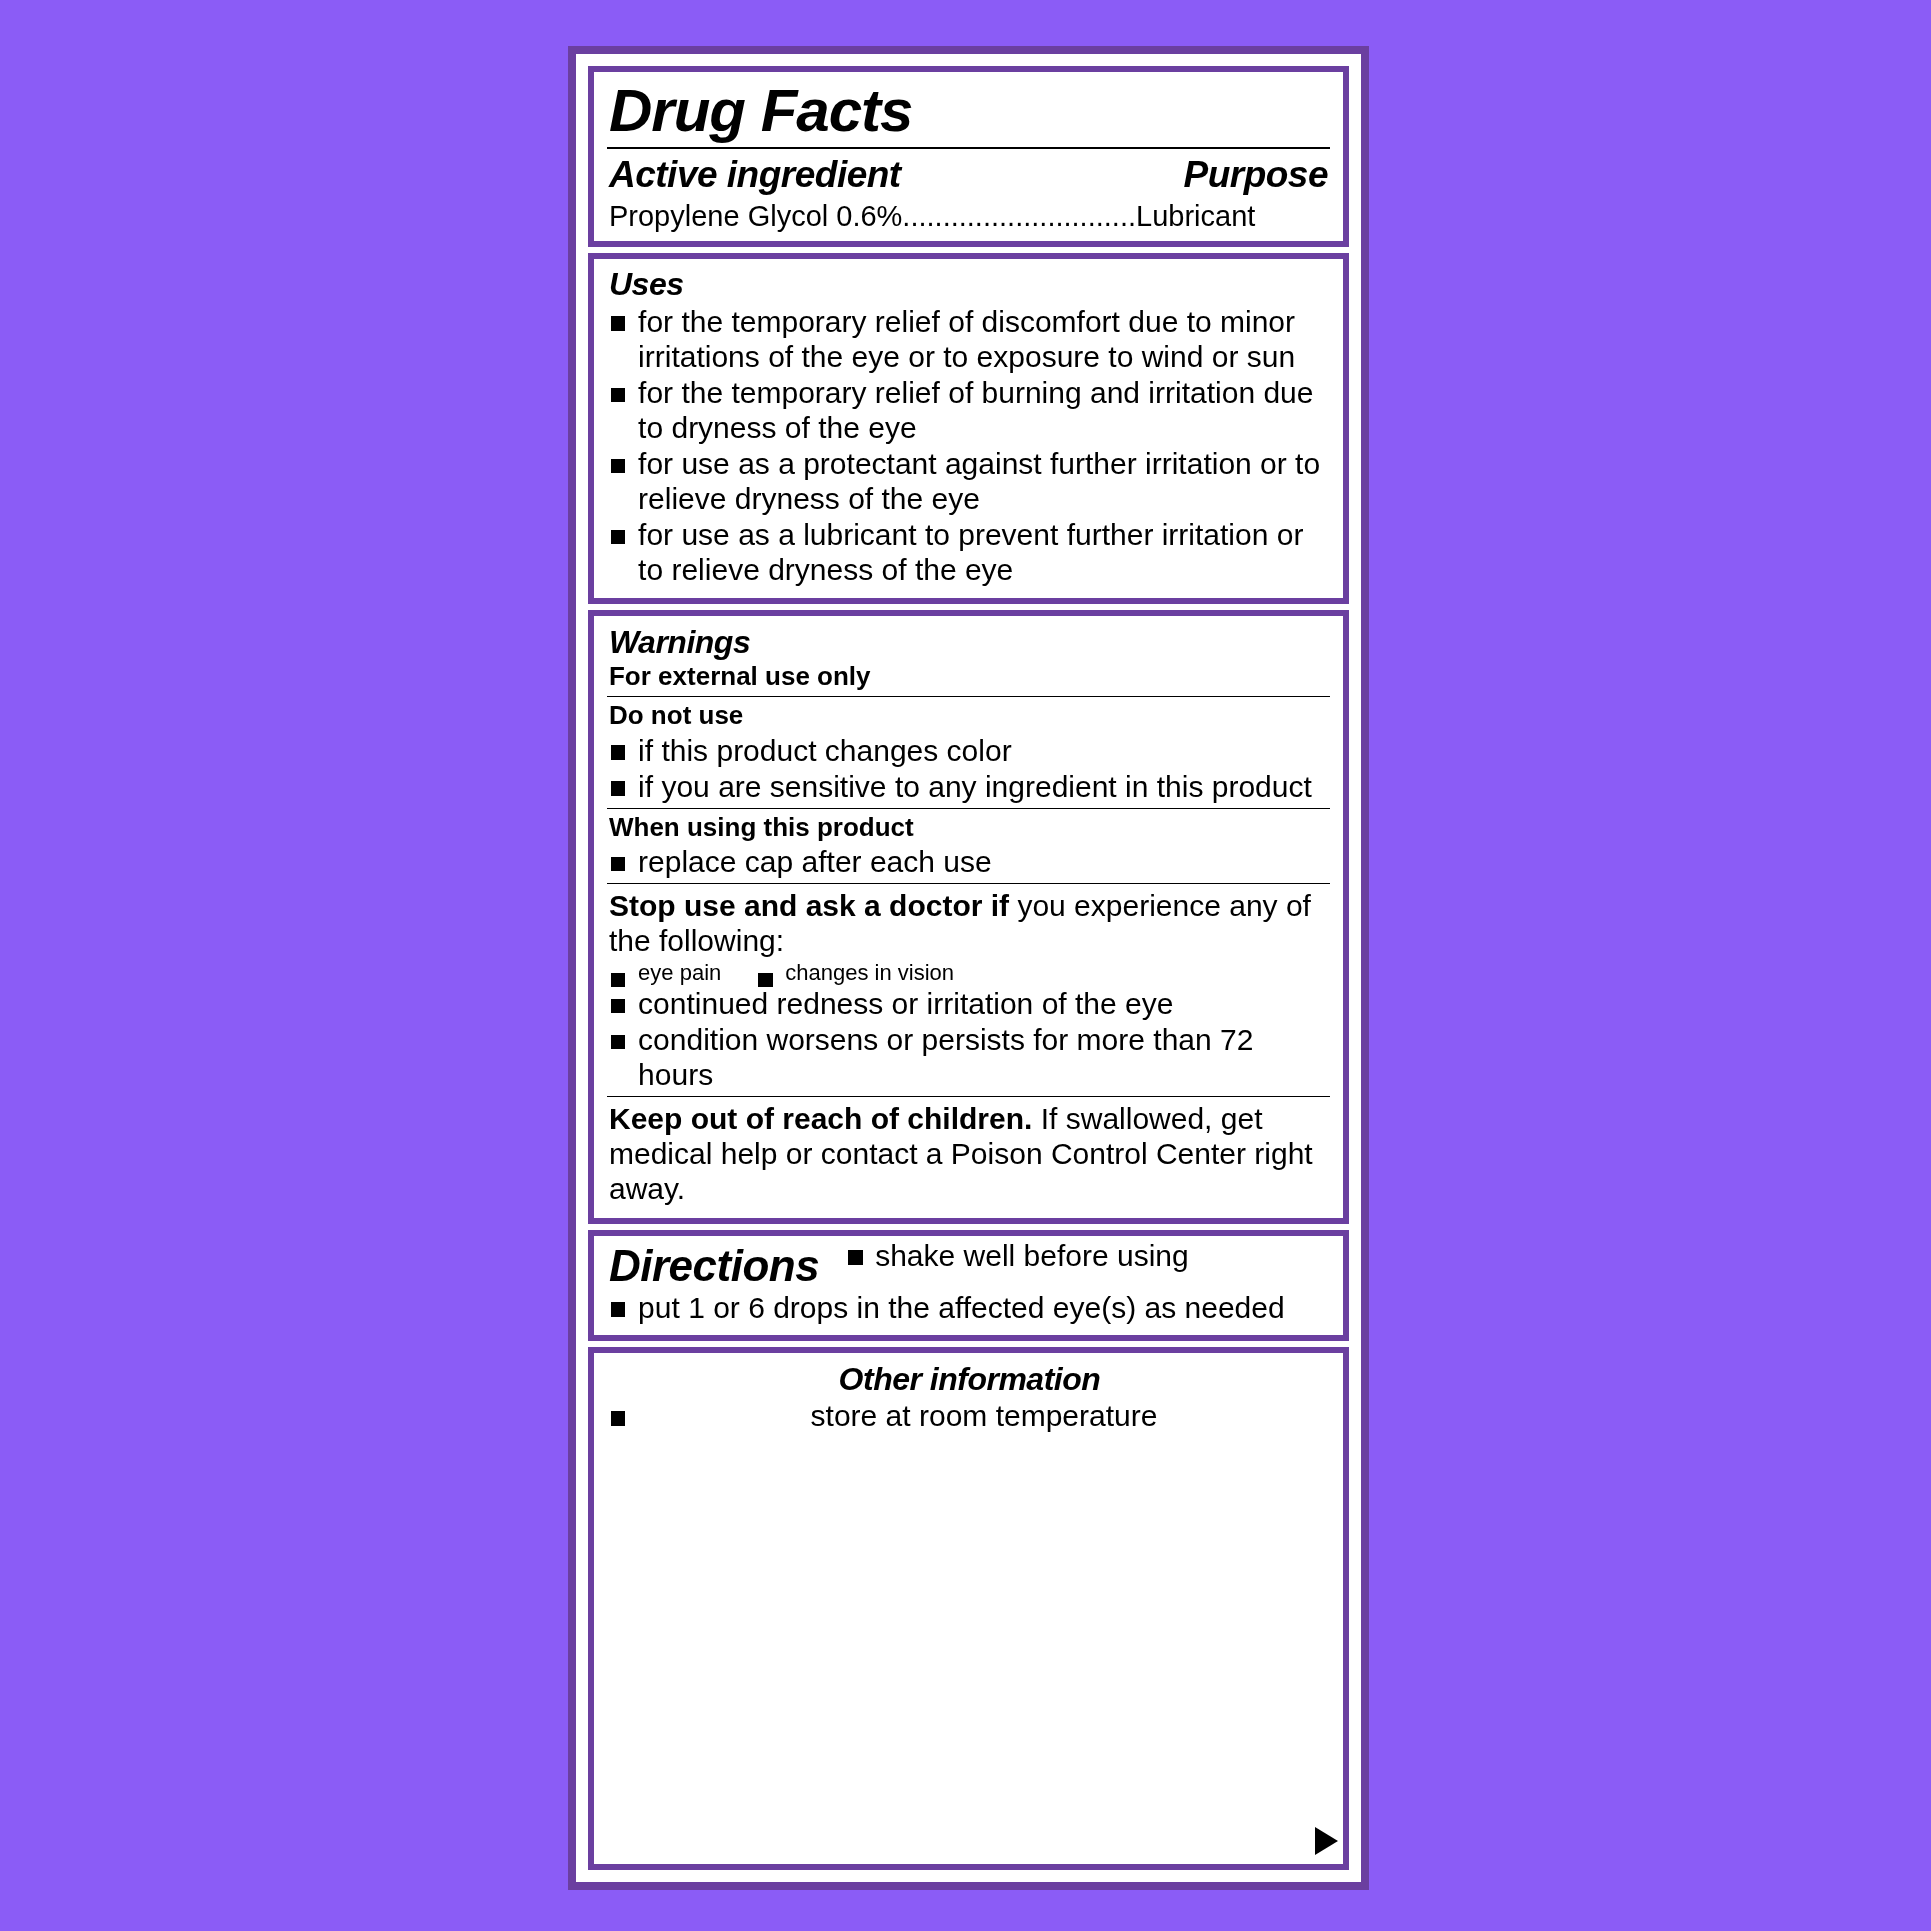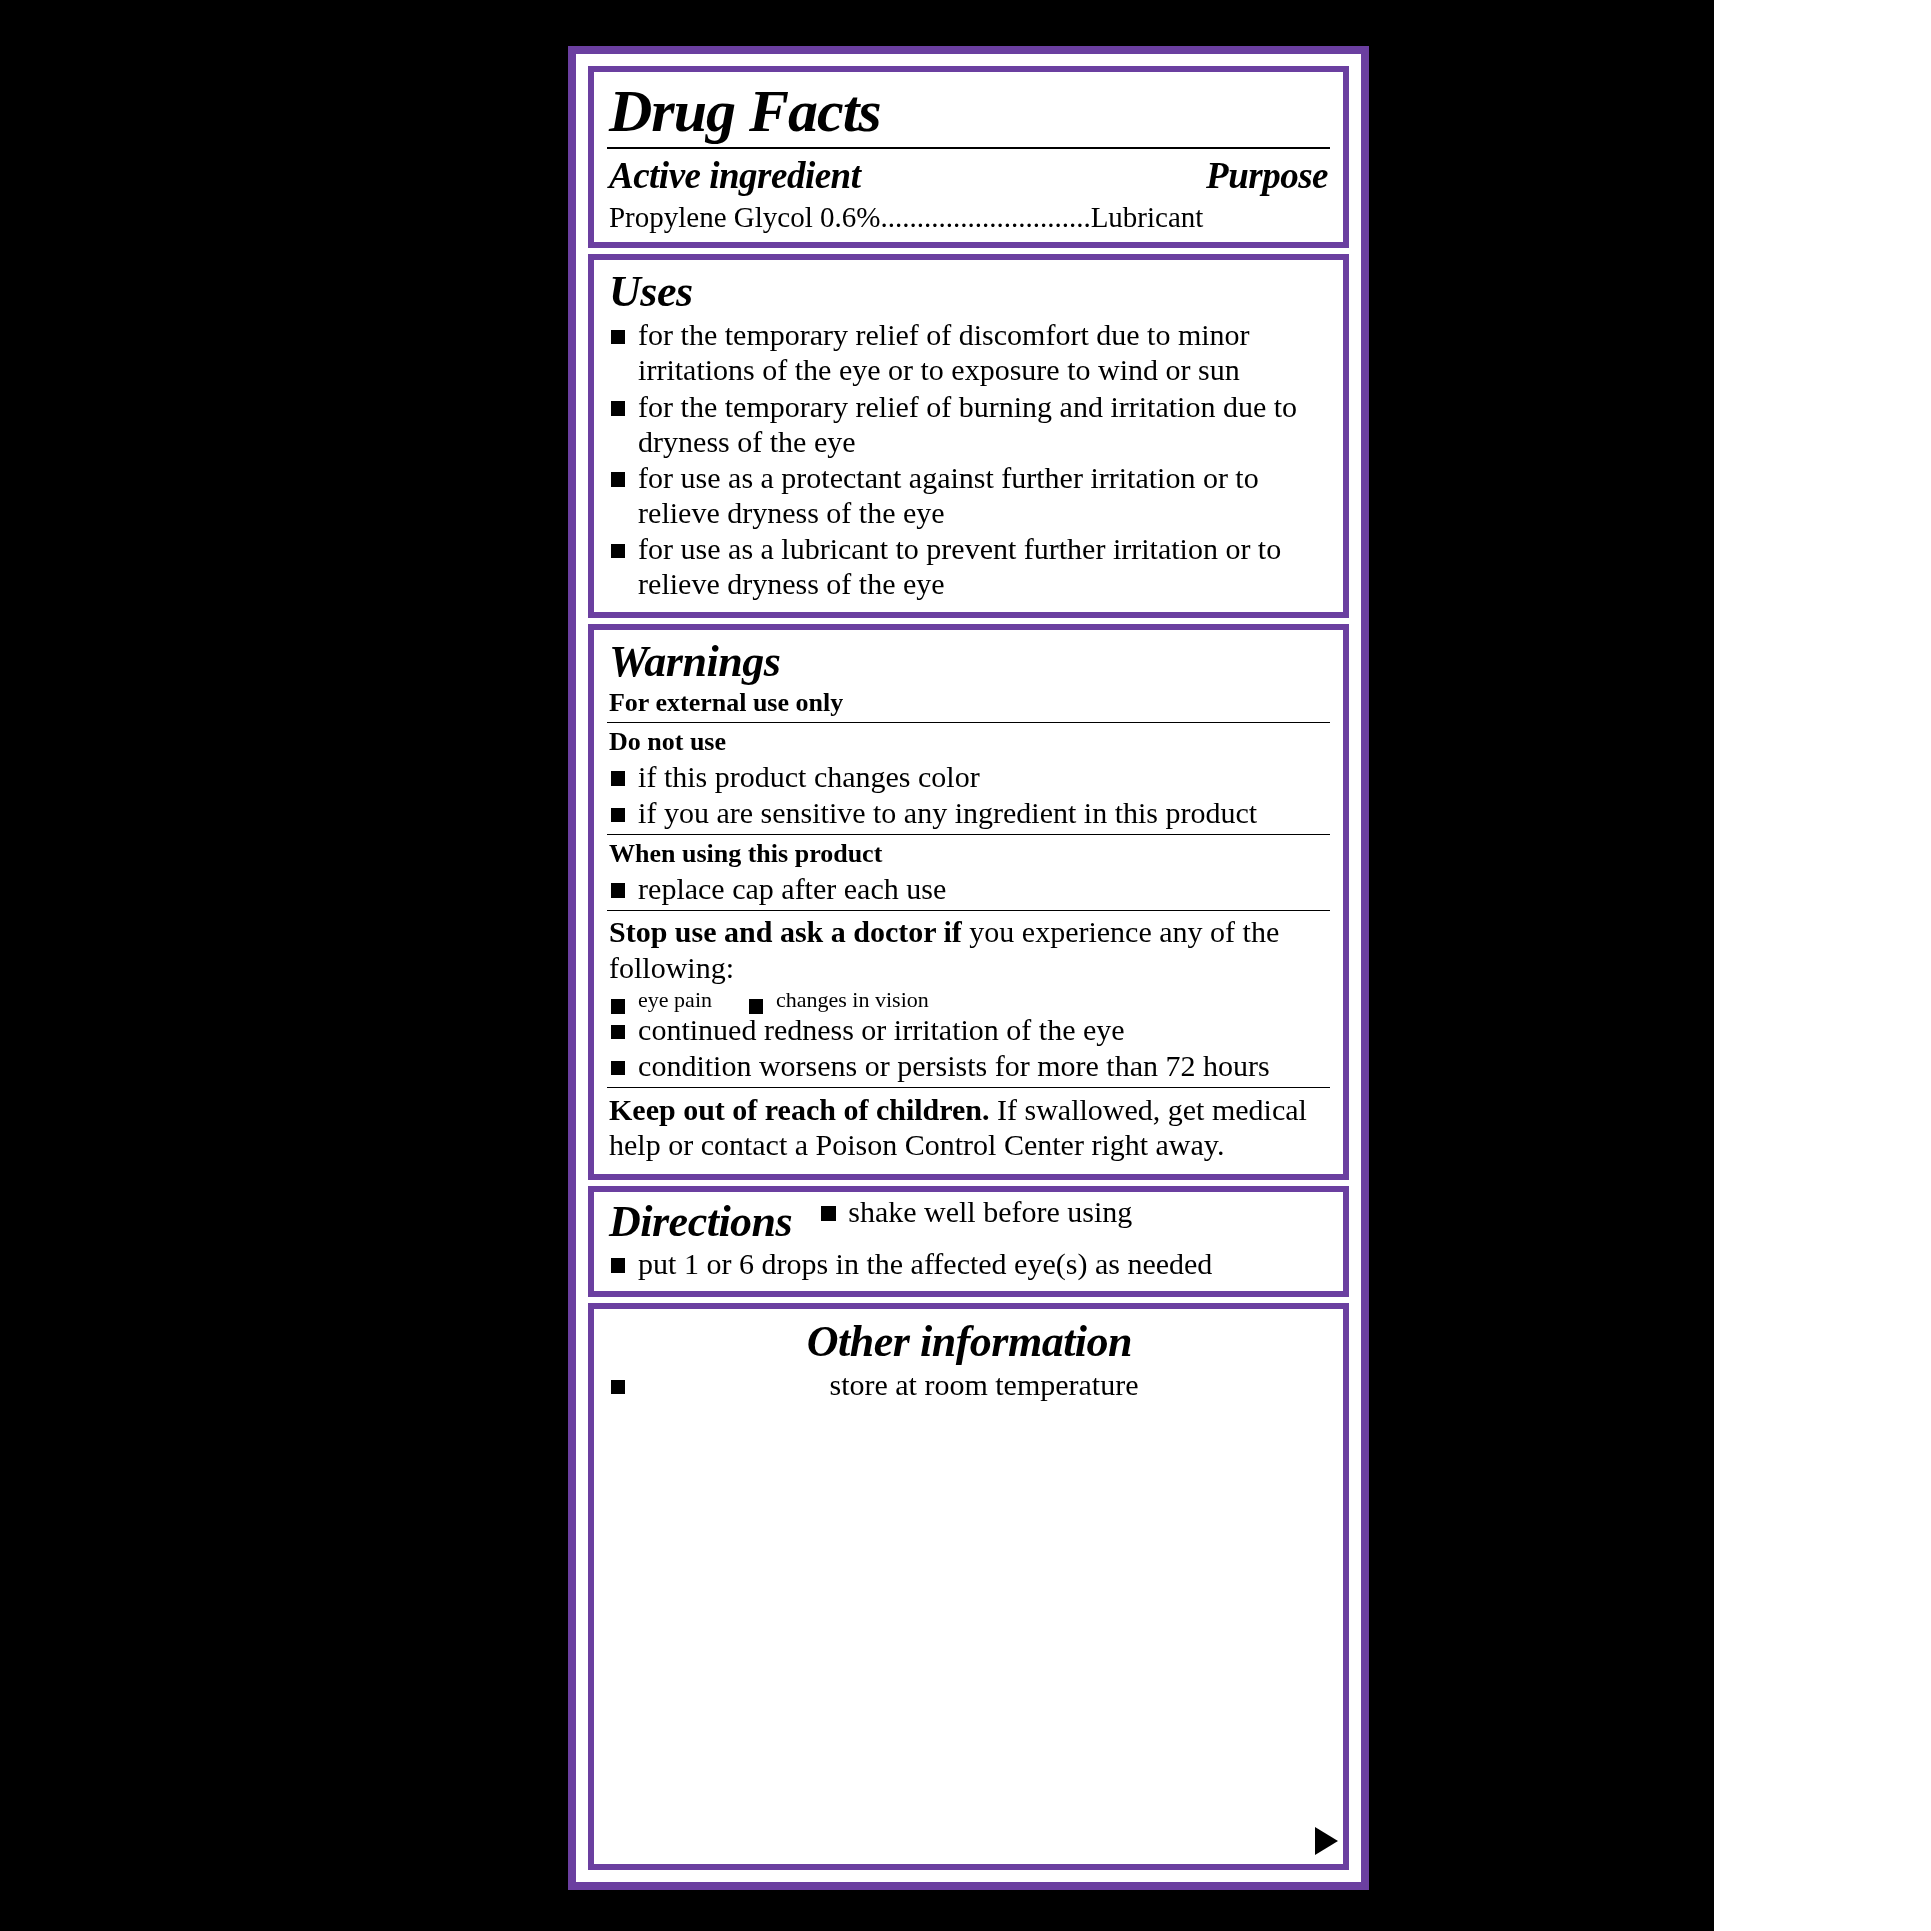--- a/index.html
+++ b/index.html
@@ -10,24 +10,23 @@
     height: 1931px;
     overflow: hidden;
   }
   body {
     font-family: "Liberation Sans", sans-serif;
     -webkit-font-smoothing: antialiased;
   }
 
   .page {
     position: relative;
-    width: 1714px;
+    width: 1931px;
     height: 1931px;
-    background: #000000;
-    font-family: Liberation Serif, serif;
+    background: #8b5cf6;
   }
 
   
   .label-outer {
     position: absolute;
     left: 568px;
     top: 46px;
     width: 801px;
     height: 1844px;
     border: 8.7px solid #6b3fa0;
@@ -80,21 +79,21 @@
 
   .ai-line {
     font-size: 29px;
     line-height: 1.15;
     margin: 3.9px 1.9px 1.9px 1.9px;
     color: #000;
     white-space: nowrap;
   }
 
   .sec-title {
-    font-size: 44px;
+    font-size: 32px;
     font-weight: bold;
     font-style: italic;
     letter-spacing: -0.5px;
     margin: 3.9px 0 1.9px 1.9px;
     line-height: 1.05;
   }
 
   .sub-bold {
     font-size: 26px;
     font-weight: bold;

